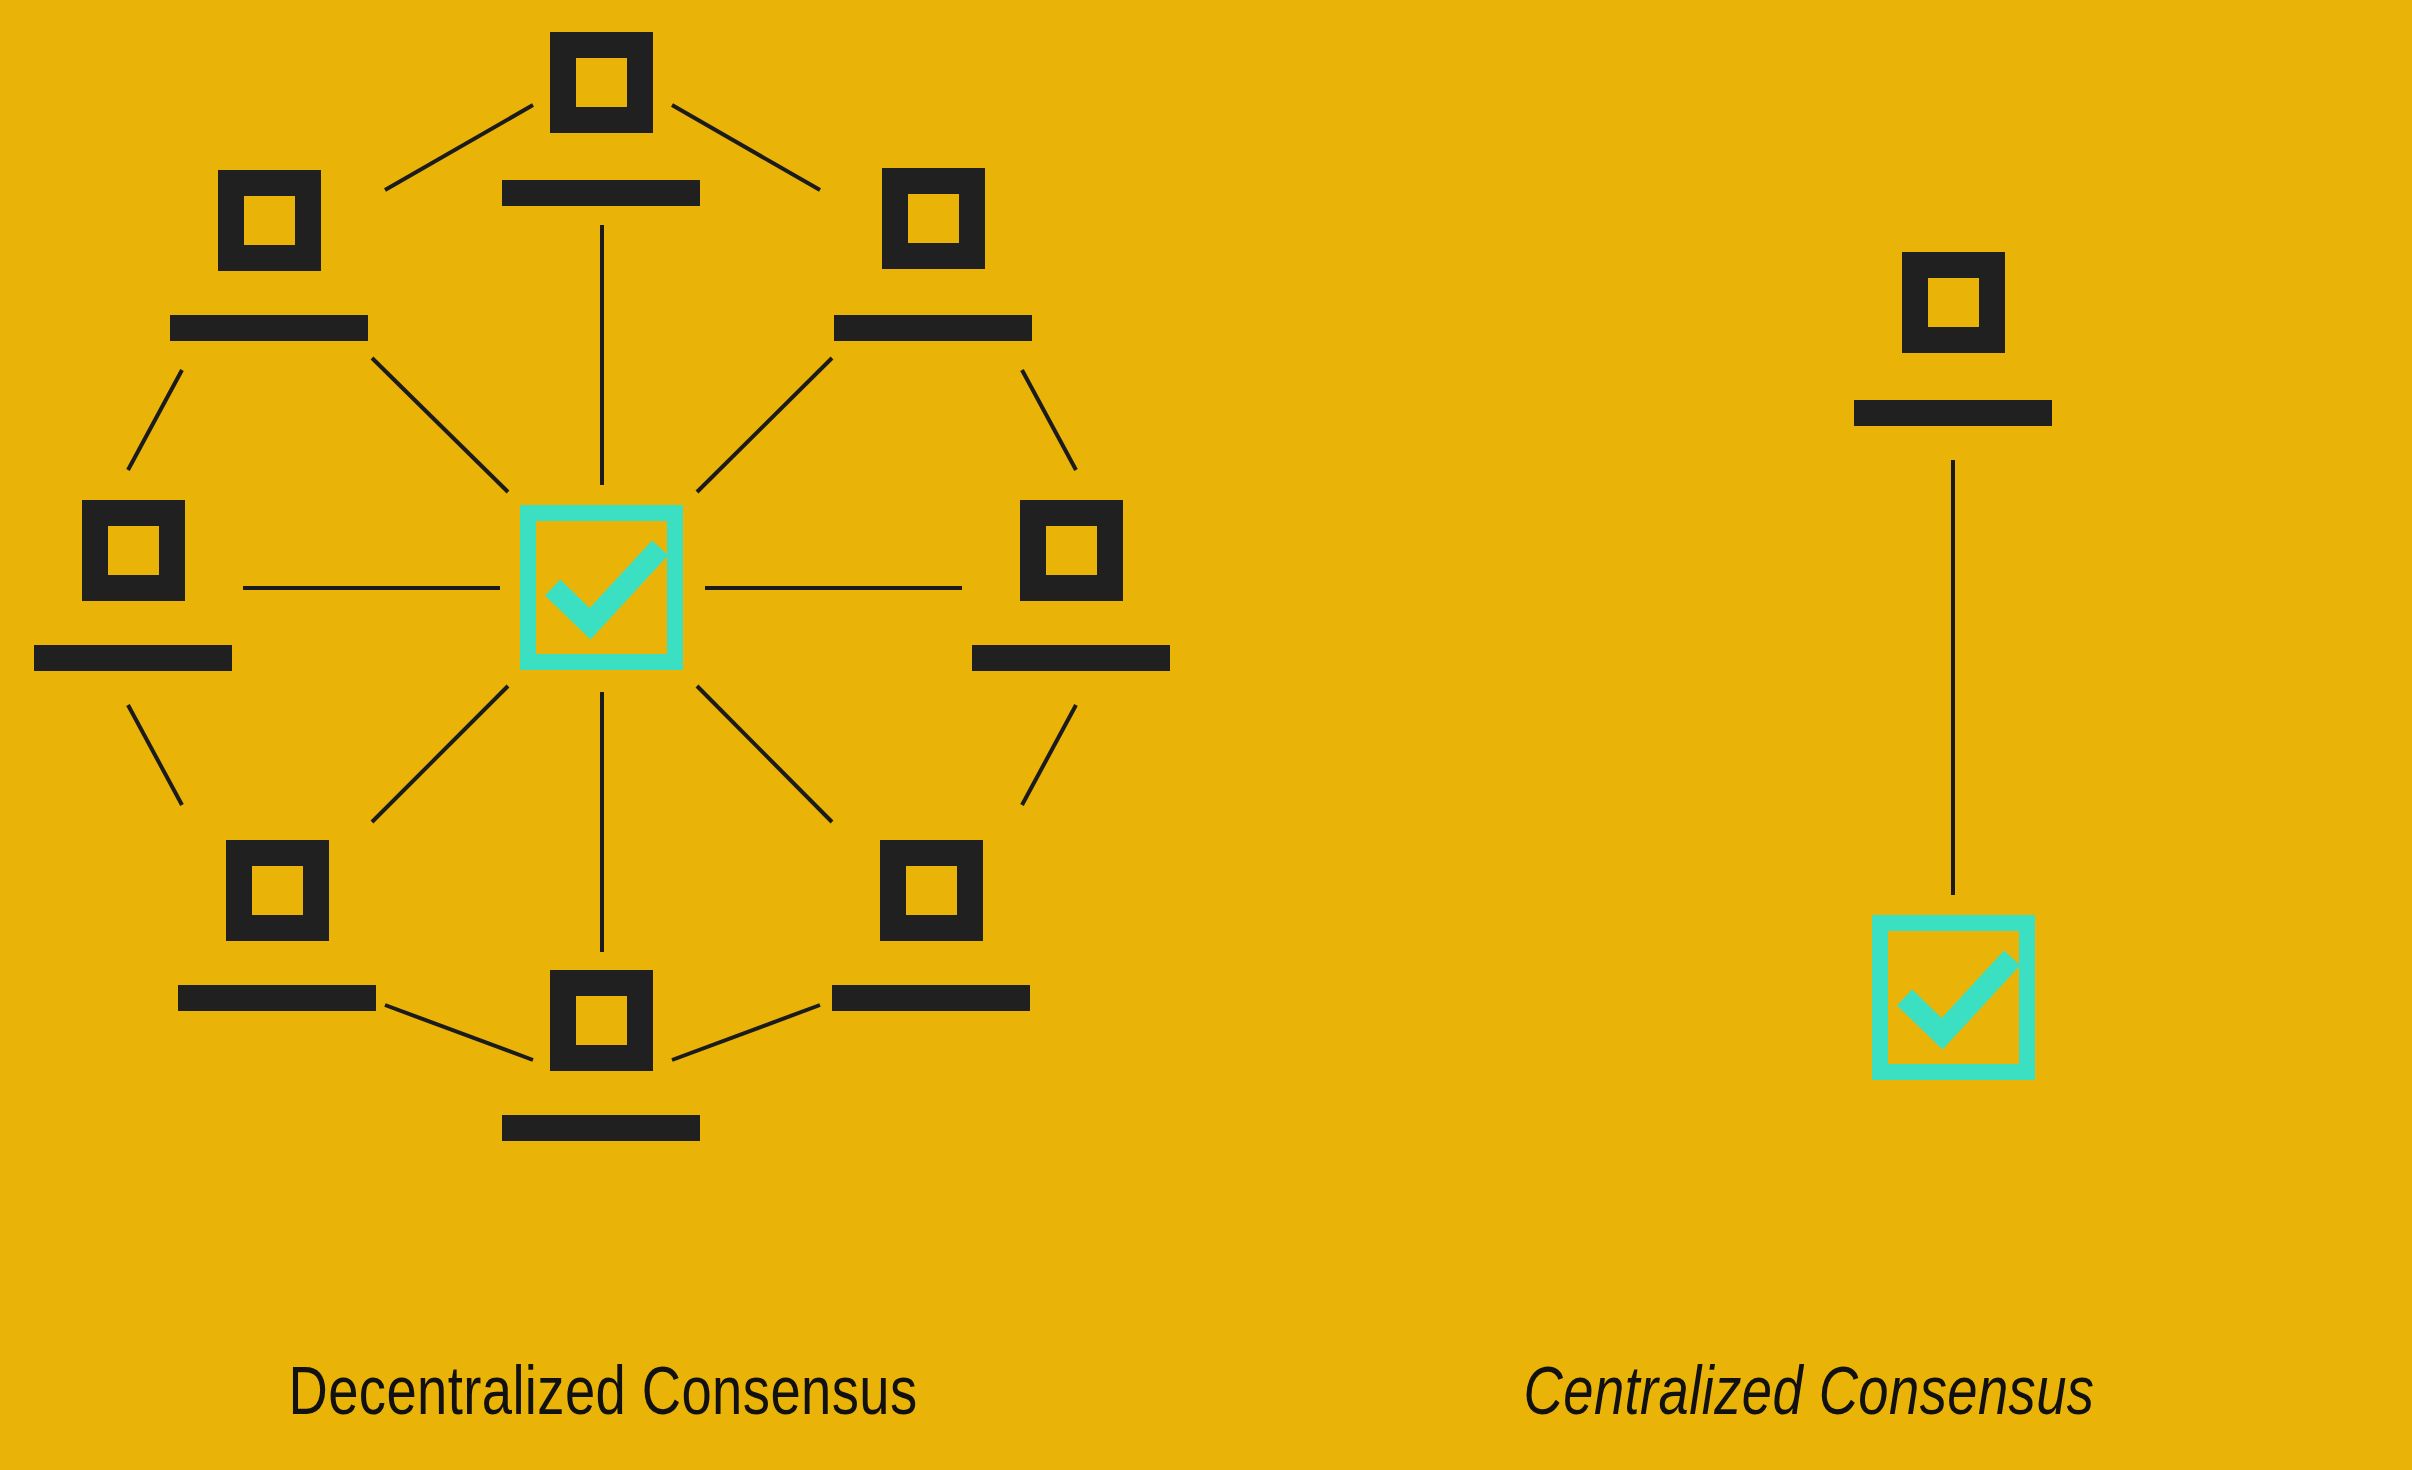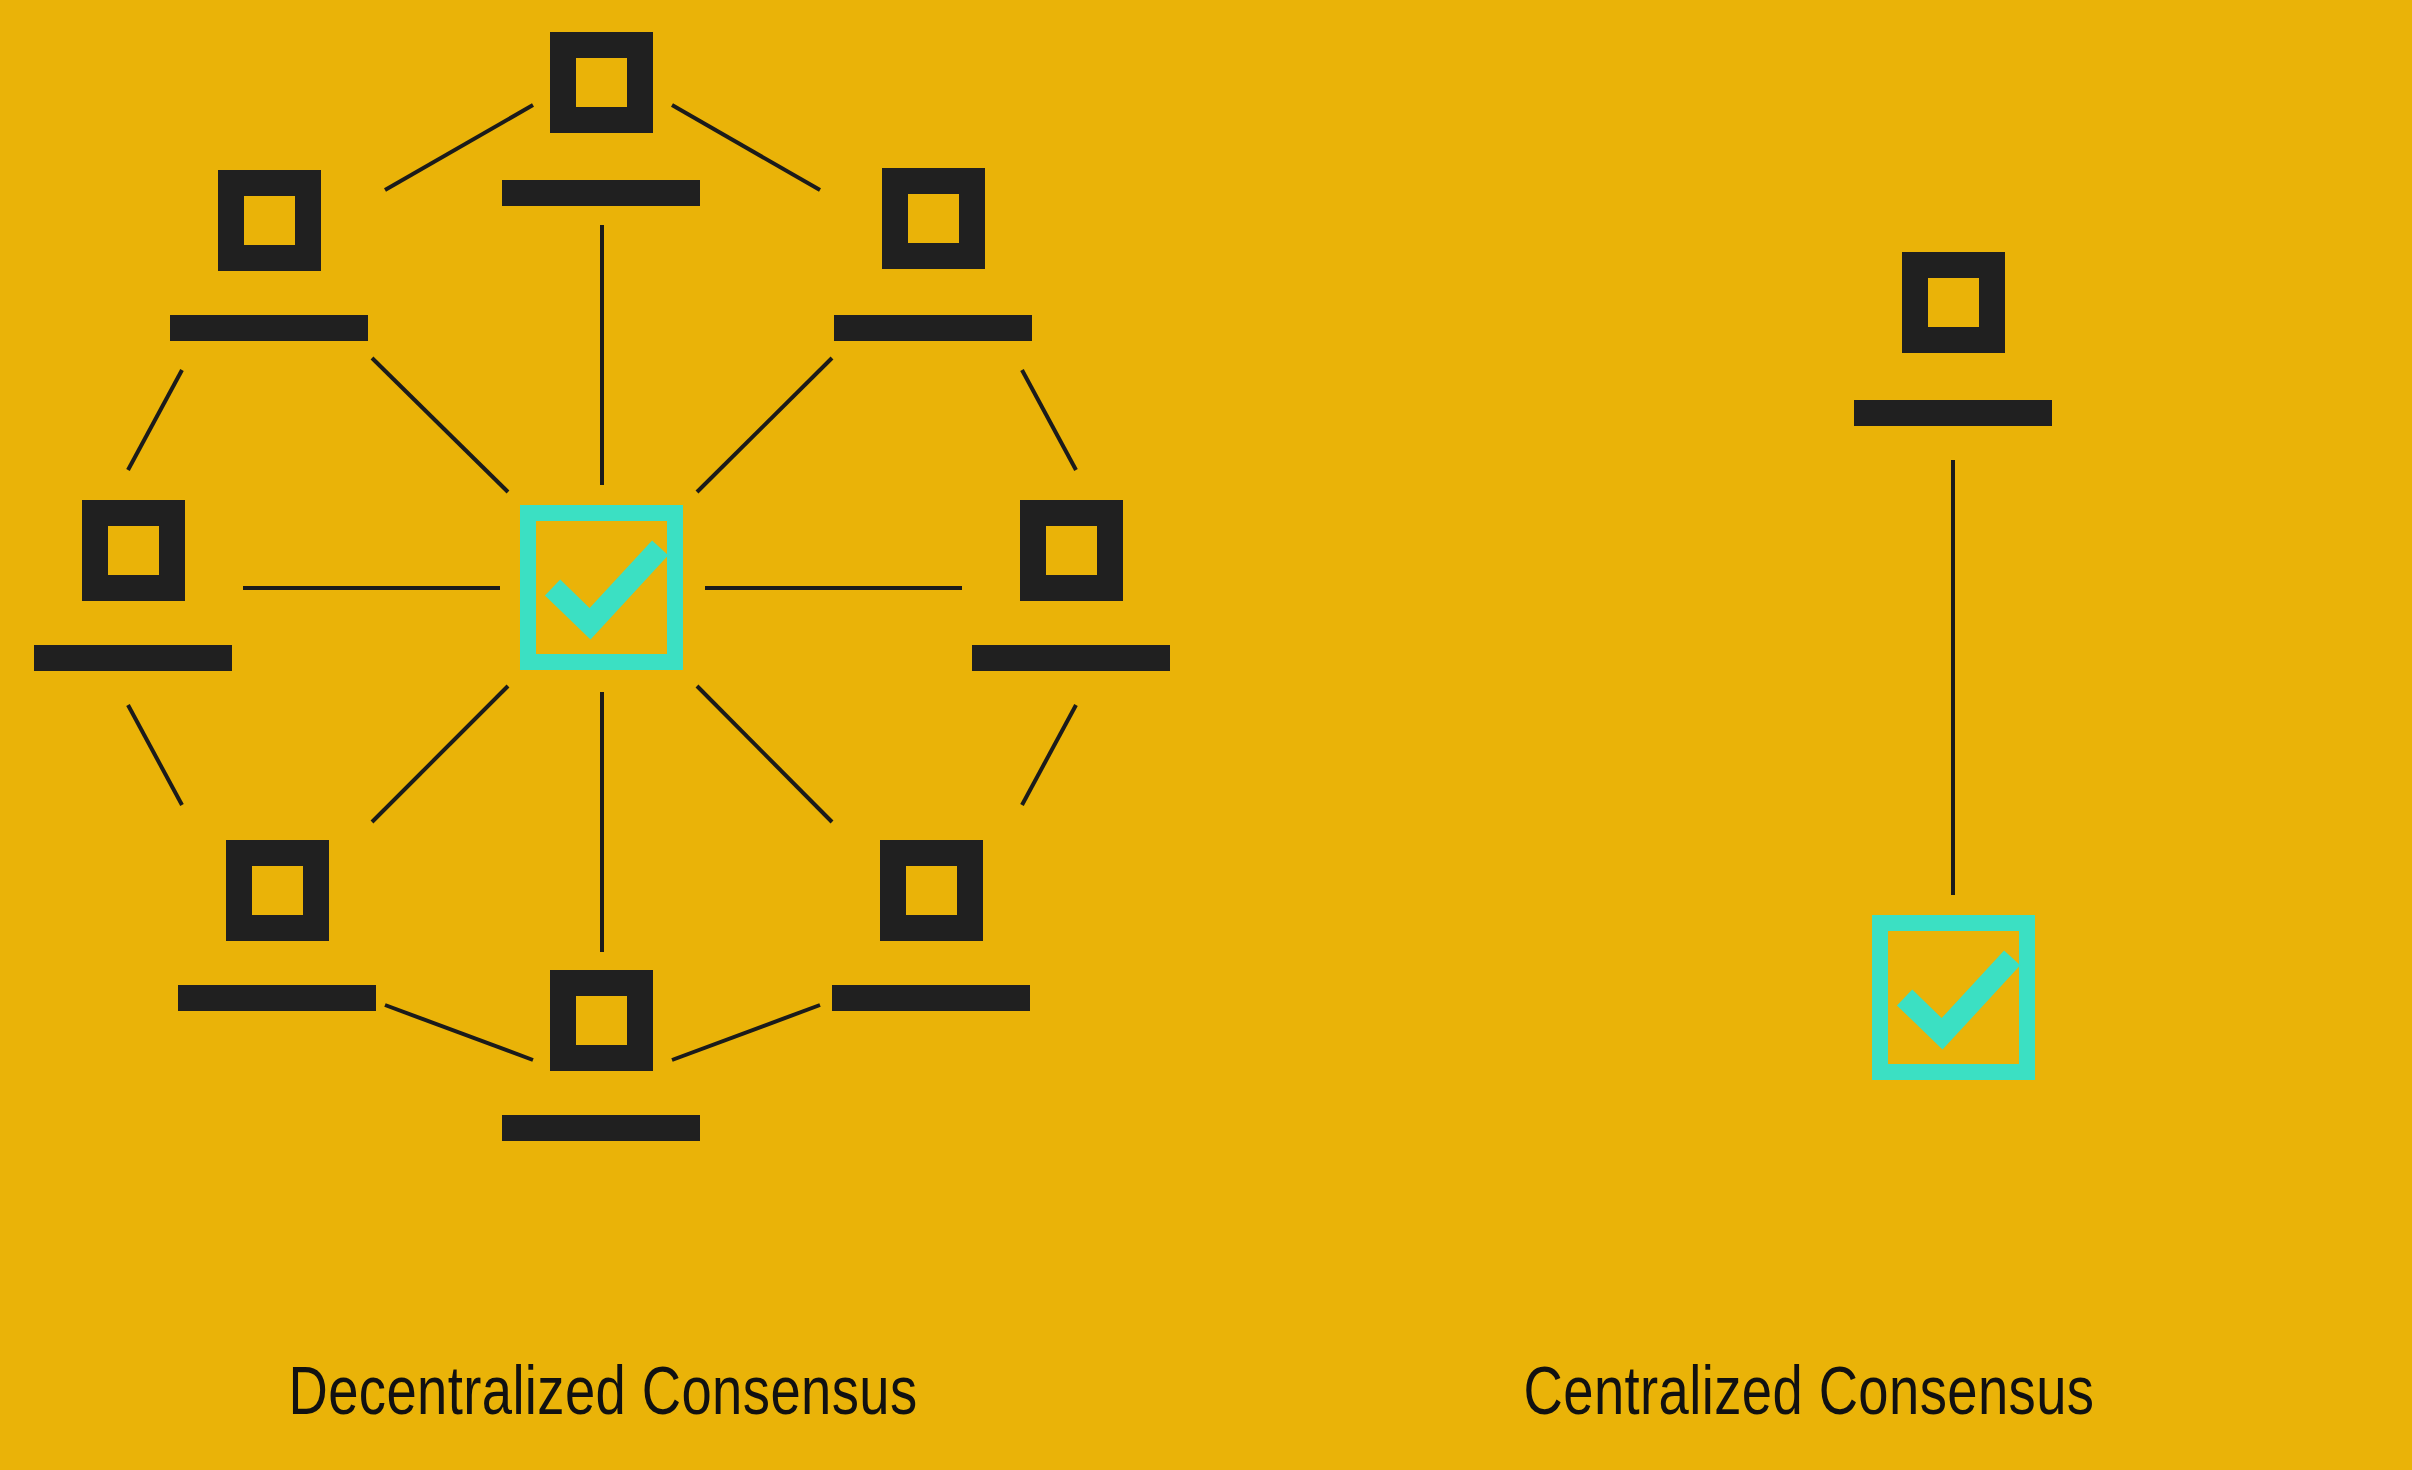--- a/index.html
+++ b/index.html
@@ -17,21 +17,21 @@
     height: 1470px;
     background: #eab308;
     overflow: hidden;
   }
   .panel {
     position: absolute;
     top: 0;
     height: 1470px;
   }
   #panel-decentralized { left: 0; width: 1206px; }
-  #panel-centralized  { left: 1206px; width: 1206px; }
+  #panel-centralized  { left: 1206px; width: 1206px; font-style: italic; }
 
   .diagram-svg {
     position: absolute;
     left: 0;
     top: 0;
     width: 1206px;
     height: 1290px;
     display: block;
   }
 

